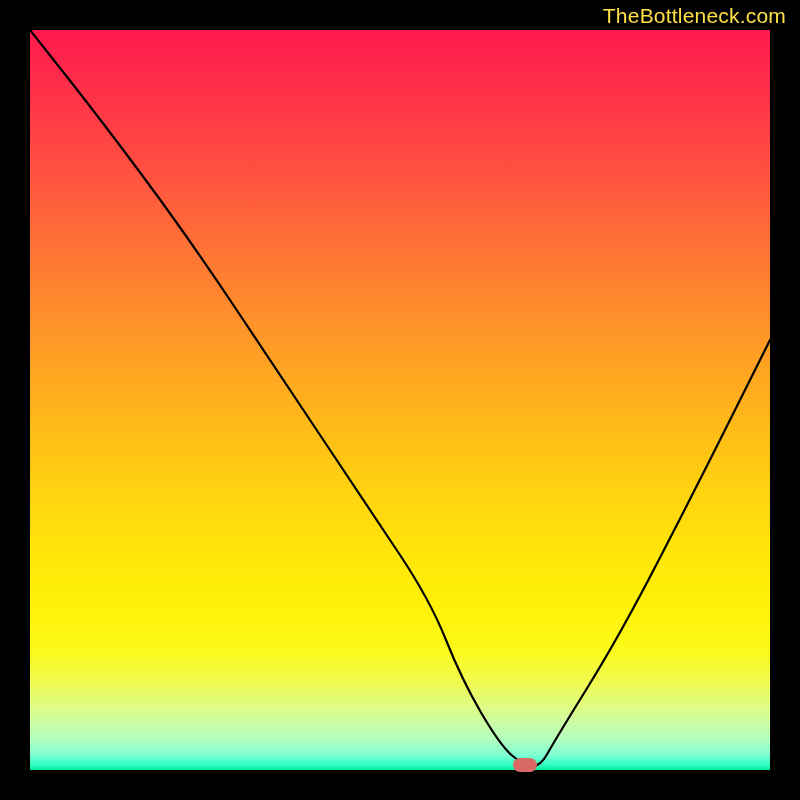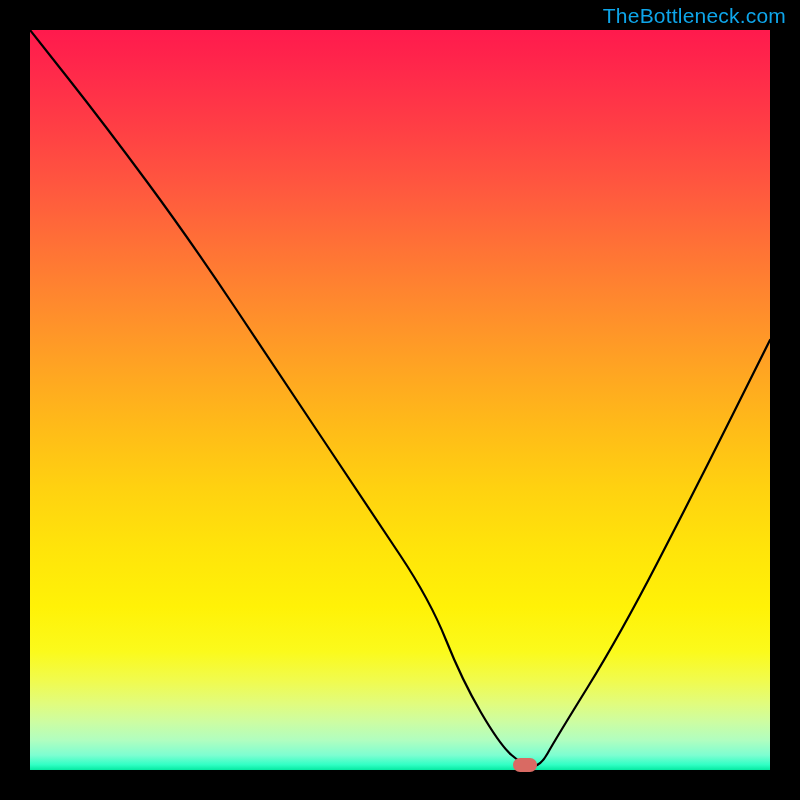--- a/index.html
+++ b/index.html
@@ -8,21 +8,21 @@
     height: 800px;
     background: #000;
     position: relative;
     font-family: Arial, Helvetica, sans-serif;
     overflow: hidden;
   }
   .watermark {
     position: absolute;
     top: 4px;
     right: 14px;
-    color: #0ea5e9;
+    color: #fde047;
     font-size: 21px;
     font-weight: 400;
     letter-spacing: 0.2px;
     z-index: 10;
   }
   .plot-area {
     position: absolute;
     left: 30px;
     top: 30px;
     width: 740px;

